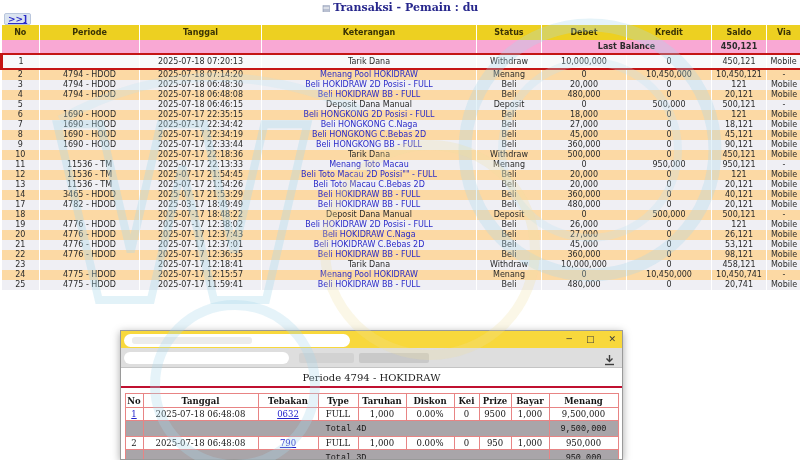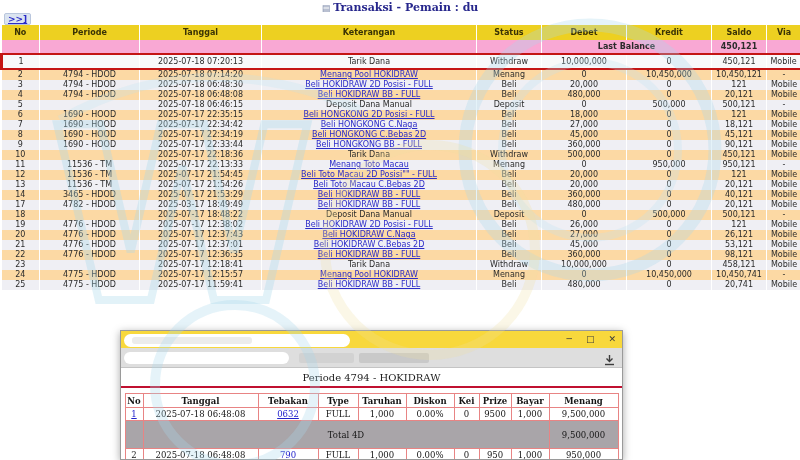--- a/index.html
+++ b/index.html
@@ -23,21 +23,21 @@
   tr.lastbal td { background:#f9a8d4; height:14px; font-weight:bold; }
   tr.peach td { background:#fcd9a4; }
   tr.light td { background:#efeff4; }
   tr.hl td { background:#f8f8fa; height:15px;
     border-top:2px solid #c41414; border-bottom:2px solid #c41414; }
   tr.hl td:first-child { border-left:3px solid #c41414; }
   tr.hl td:last-child  { border-right:3px solid #c41414; }
   .status-txt { color:#e0443c; }
   .num-blue { color:#4136c0; }
   .saldo-bal { color:#4136c0; font-weight:bold; }
-  .ket-link { color:#2b2bc8; text-decoration:underline; cursor:pointer; }
+  .ket-link { color:#2b2bc8; cursor:pointer; }
   .ket-plain { color:#2b2b2b; }
 
   
   .footer-links { position:absolute; top:312px; left:0; width:800px; text-align:center;margin-top:36px; }
   .footer-links a { font-family:"DejaVu Serif", serif; font-weight:bold; font-size:10px;
     color:#26268c; text-decoration:underline; margin:0 12px; cursor:pointer; }
 
   
   .popup { position:absolute; left:120px; top:330px; width:503px; height:130px; background:#fff;
     border:1px solid #9a9a9a; box-shadow:0 2px 8px rgba(0,0,0,.35); overflow:hidden; z-index:20; }
@@ -59,21 +59,21 @@
   .toolbar .dl { position:absolute; right:7px; top:3px; cursor:pointer; }
   .popup-title { text-align:center; font-family:"DejaVu Serif", serif; font-size:10px;
     color:#1c1c1c; margin-top:4px; }
   .red-line { border-top:2px solid #c01030; margin:3px 0 5px 0; }
   table.ptab { margin:0 auto; width:493px; border-collapse:collapse; table-layout:fixed;
     font-family:"DejaVu Serif", serif; border:1px solid #e06060; }
   table.ptab th { font-size:8.5px; font-weight:bold; color:#151515; border:1px solid #e88484;
     height:14px; text-align:center; overflow:hidden; }
   table.ptab td { font-size:8.5px; color:#151515; border:1px solid #e88484; height:13px;
     text-align:center; white-space:nowrap; overflow:hidden; }
-  table.ptab td.gray { background:#a9a5a9; height:28px; }
+  table.ptab td.gray { background:#a9a5a9; height:16px;font-family:Liberation Mono, monospace; }
   table.ptab td.grand-label { font-weight:bold; }
   .plink { color:#2222cc; text-decoration:underline; cursor:pointer; }
 
   
   .watermark { position:absolute; left:0; top:0; width:800px; height:460px;
     pointer-events:none; z-index:50; }
 </style>
 </head>
 <body>
 

